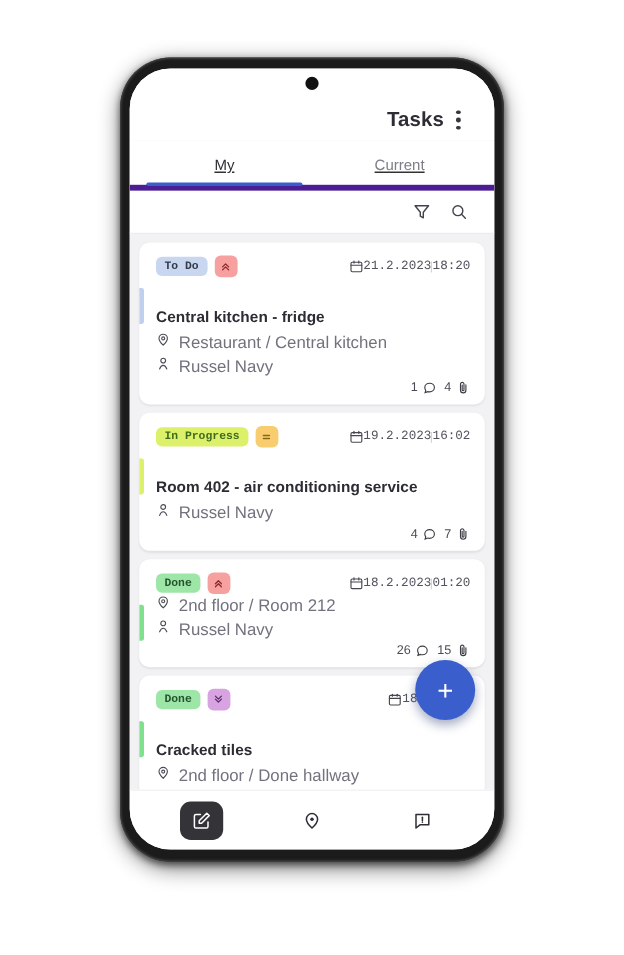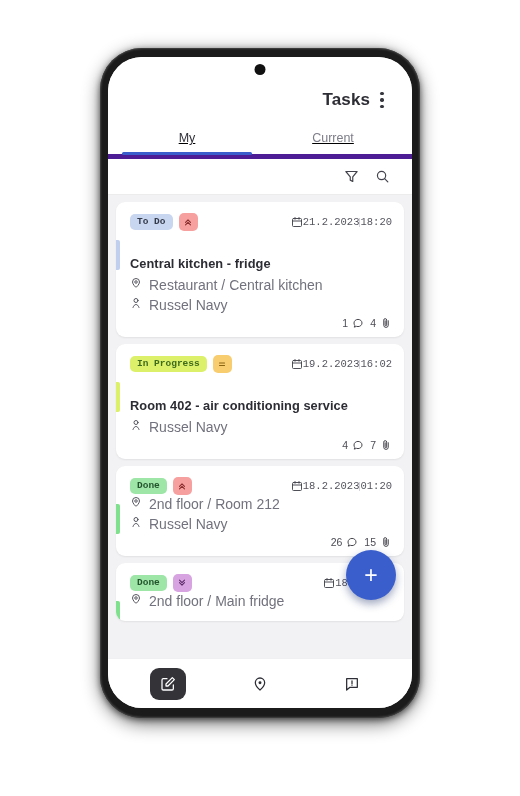--- a/index.html
+++ b/index.html
@@ -481,26 +481,27 @@
           <div class="datetime">
             <svg width="12" height="12" viewBox="0 0 24 24" fill="none" stroke="#46464f" stroke-width="1.9" stroke-linecap="round">
               <rect x="3" y="5" width="18" height="16" rx="2"></rect>
               <line x1="3" y1="10" x2="21" y2="10"></line>
               <line x1="8" y1="3" x2="8" y2="6.5"></line>
               <line x1="16" y1="3" x2="16" y2="6.5"></line>
             </svg>
             <span>18.2.2023</span>
           </div>
         </div>
+        <div class="task-title">Cracked tiles</div>
         <div class="meta-row">
           <svg width="12" height="12" viewBox="0 0 24 24" fill="none" stroke="#4c4c57" stroke-width="1.9">
             <path d="M12 21s7-6.2 7-11a7 7 0 10-14 0c0 4.8 7 11 7 11z"></path>
             <circle cx="12" cy="10" r="2.5"></circle>
           </svg>
-          <span>2nd floor / Main fridge</span>
+          <span>2nd floor / Done hallway</span>
         </div>
       </div>
 
       <div class="fab">
         <span class="fab-plus">+</span>
       </div>
     </div>
 
     <div class="bottom-nav">
       <div class="nav-item active">

